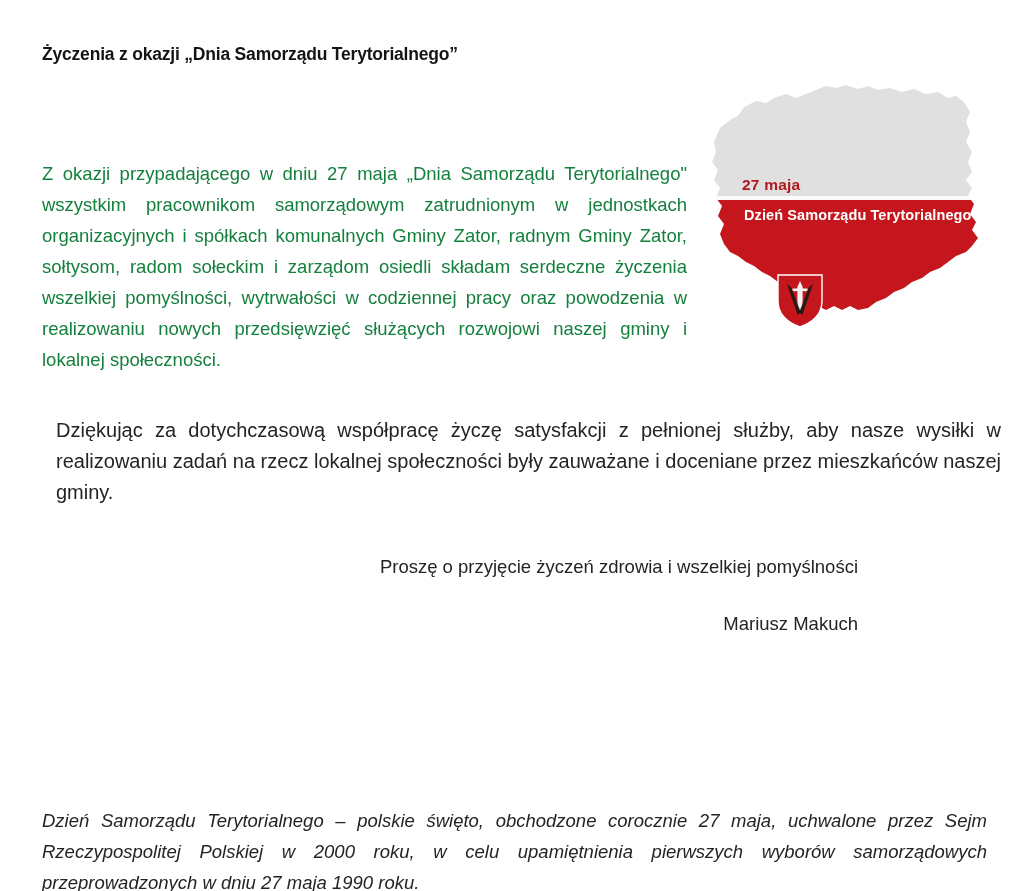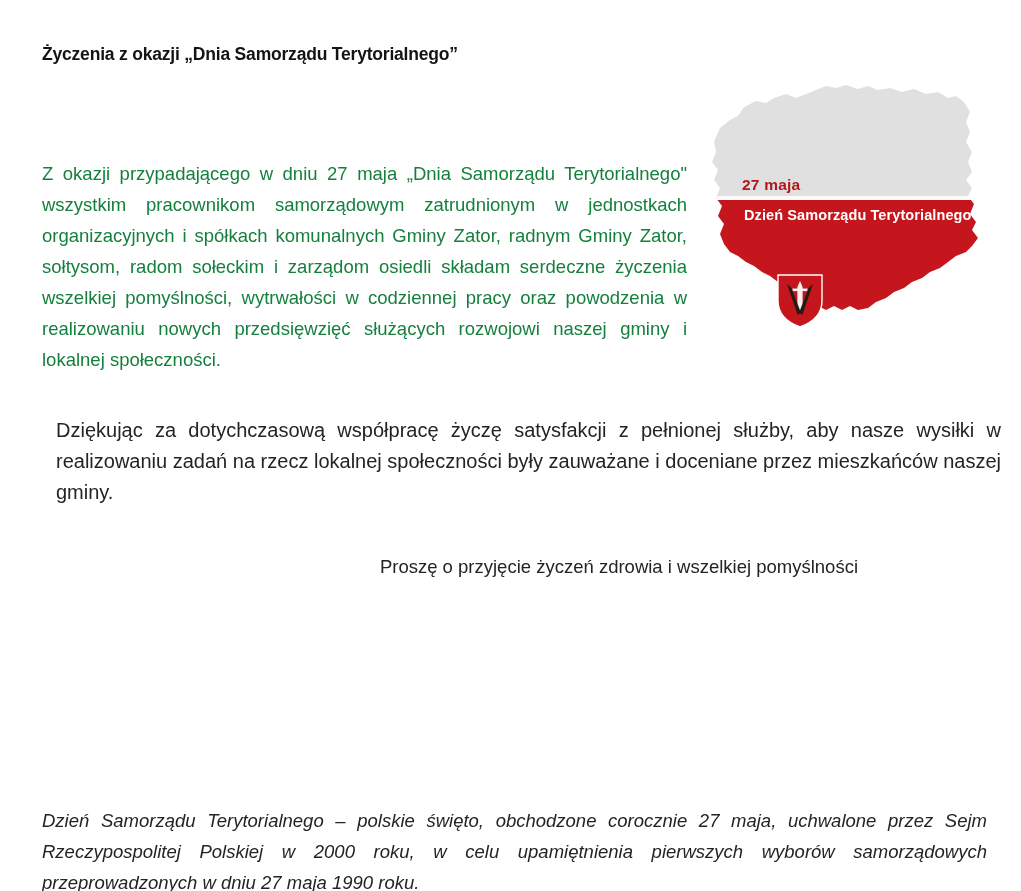--- a/index.html
+++ b/index.html
@@ -170,17 +170,18 @@
       </g>
     </svg>
   </div>
 
   <p class="para-main">Z okazji przypadającego w dniu 27 maja „Dnia Samorządu Terytorialnego" wszystkim pracownikom samorządowym zatrudnionym w jednostkach organizacyjnych i spółkach komunalnych Gminy Zator, radnym Gminy Zator, sołtysom, radom sołeckim i zarządom osiedli składam serdeczne życzenia wszelkiej pomyślności, wytrwałości w codziennej pracy oraz powodzenia w realizowaniu nowych przedsięwzięć służących rozwojowi naszej gminy i lokalnej społeczności.</p>
 
   <p class="para-wide">Dziękując za dotychczasową współpracę życzę satysfakcji z pełnionej służby, aby nasze wysiłki w realizowaniu zadań na rzecz lokalnej społeczności były zauważane i doceniane przez mieszkańców naszej gminy.</p>
 
   <div class="closing">
     <span>Proszę o przyjęcie życzeń zdrowia i wszelkiej pomyślności</span>
+    <span class="sig-line">Mariusz Makuch</span>
   </div>
 
   <p class="footnote">Dzień Samorządu Terytorialnego – polskie święto, obchodzone corocznie 27 maja, uchwalone przez Sejm Rzeczypospolitej Polskiej w 2000 roku, w celu upamiętnienia pierwszych wyborów samorządowych przeprowadzonych w dniu 27 maja 1990 roku.</p>
 
 </div>
 
 </body></html>

